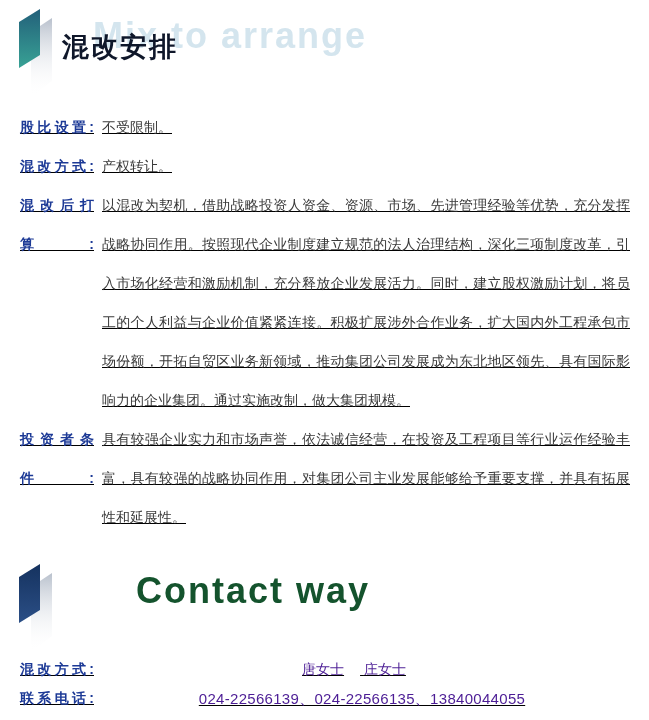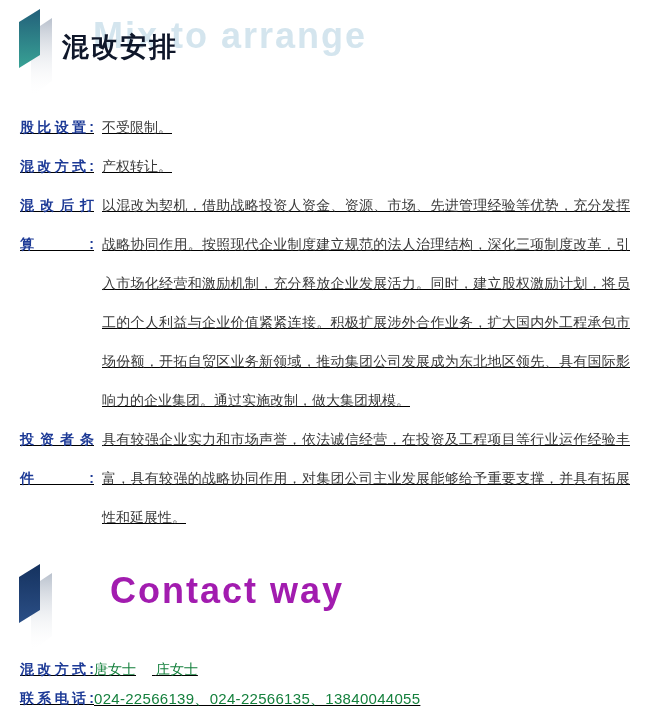--- a/index.html
+++ b/index.html
@@ -7,37 +7,37 @@
   .page { position:relative; width:649px; height:720px; background:#ffffff; overflow:hidden;text-decoration:underline; }
 
   
   .sec-header { position:relative; height:95px; margin-left:16px; }
   .sec-header.first { margin-top:5px; }
   .sec-header.second { margin-top:23px; }
   .hicon { position:absolute; left:0; top:0; width:46px; height:95px; }
   .watermark { position:absolute; top:13px; font-size:36px; font-weight:bold;
                letter-spacing:2px; line-height:1; white-space:nowrap; user-select:none; }
   .wm1 { left:77px; color:#d4e5ee; }
-  .wm2 { left:94px; color:#a21caf; }
+  .wm2 { left:120px; color:#14532d; }
   .sec-title { position:absolute; left:46px; top:24px; font-size:27px; font-weight:bold;
                color:#0f172a; letter-spacing:2px; white-space:nowrap; }
 
   
   .content { margin:8px 19px 0 20px; }
   .content2 { margin:0 19px 0 20px; }
   .row { display:flex; font-size:14px; line-height:39px; align-items:flex-start; }
   .row .lbl { flex:0 0 74px; font-weight:bold; color:#1d3a96;
               text-align:justify; text-align-last:justify; }
   .row .txt { flex:1; margin-left:8px; color:#3a3a3a; text-align:justify; }
 
   
   .crow { display:flex; font-size:14px; line-height:29px; }
   .crow .lbl { flex:0 0 74px; font-weight:bold; color:#1d3a96;
                text-align:justify; text-align-last:justify; }
-  .crow .val { flex:1; margin-left:0; color:#15803d; }
+  .crow .val { flex:1; margin-left:0; color:#4c1d95;text-align:center; }
   .crow .val.phones { font-size:15px; letter-spacing:0.3px; }
   .person { margin-right:16px; }
 </style>
 </head>
 <body>
 
 <div class="page">
 
   <div class="sec-header first">
     <span class="watermark wm1">Mix to arrange</span>

